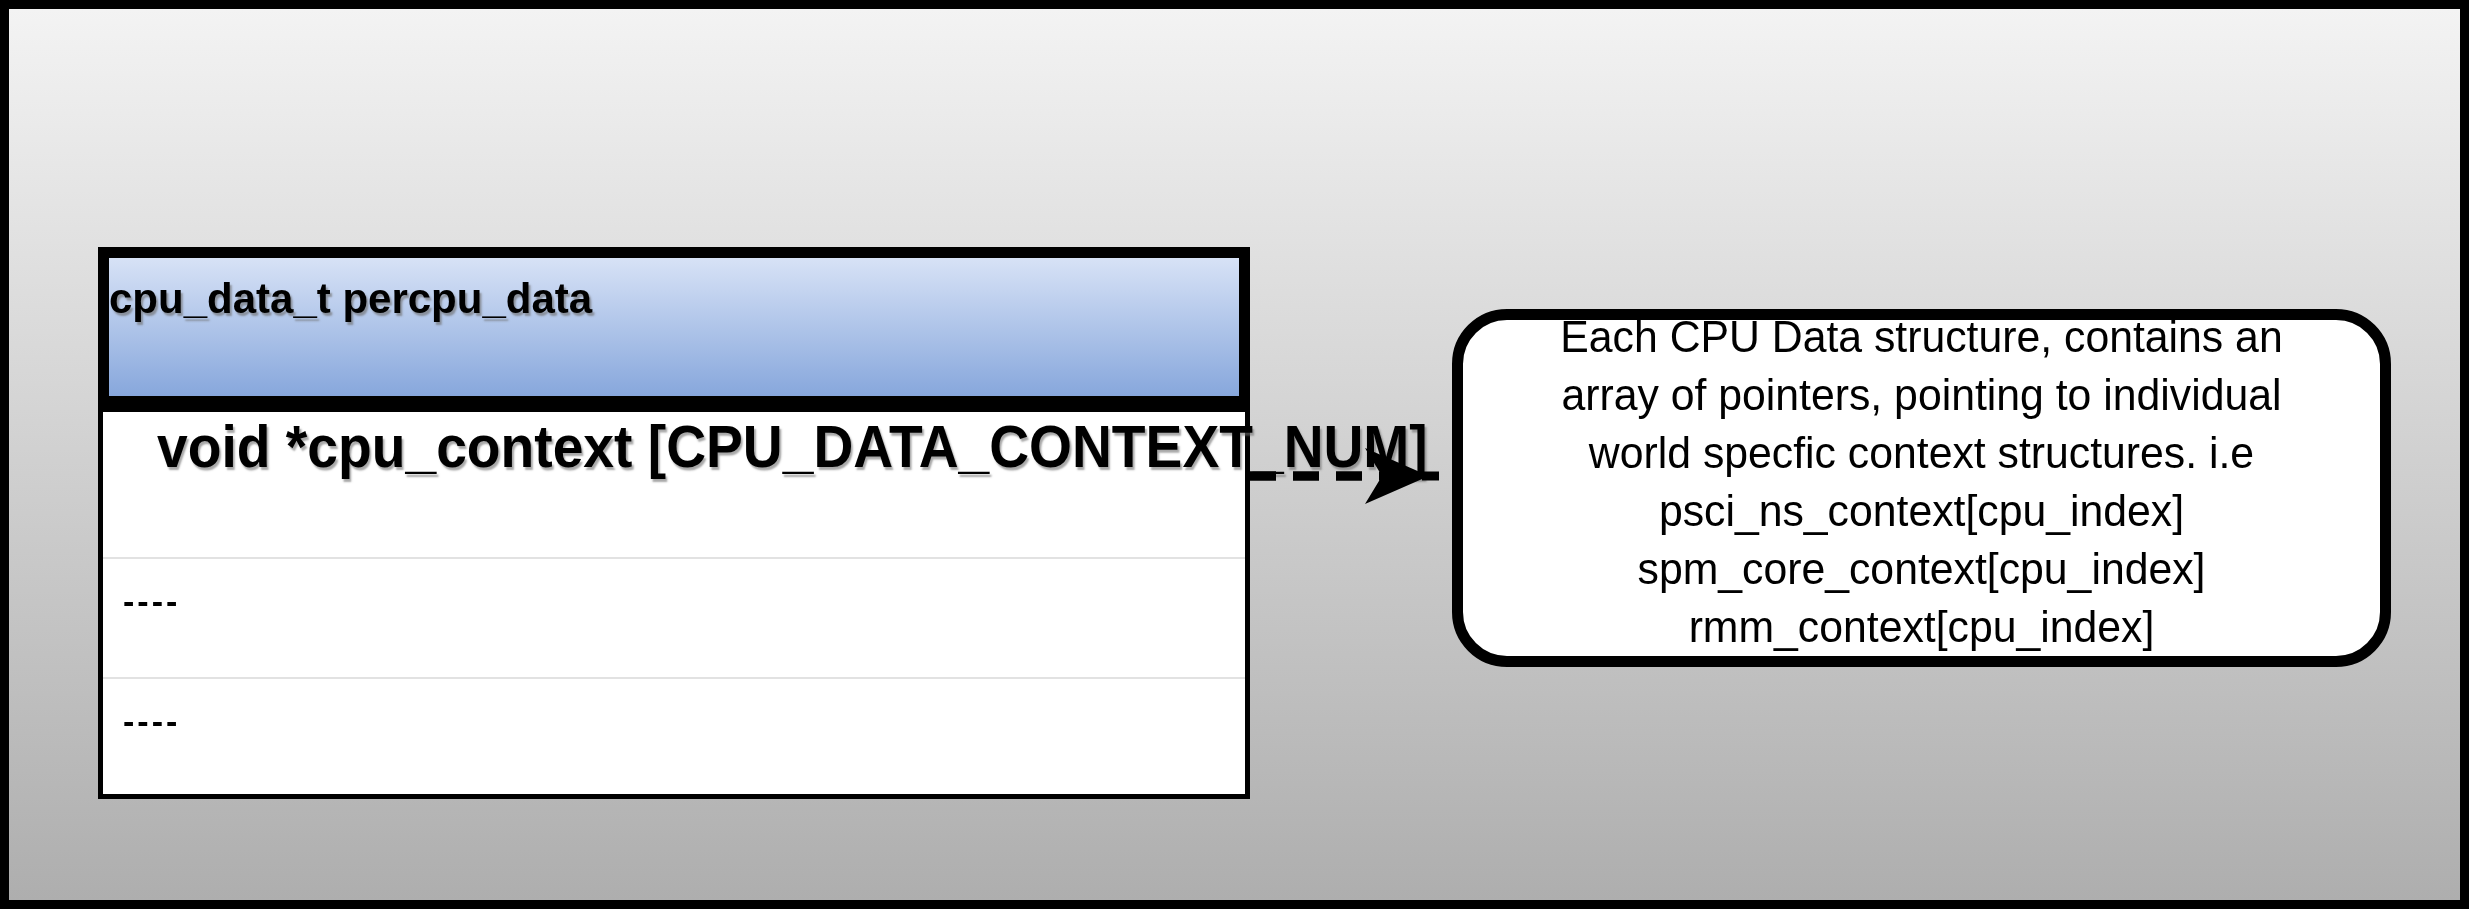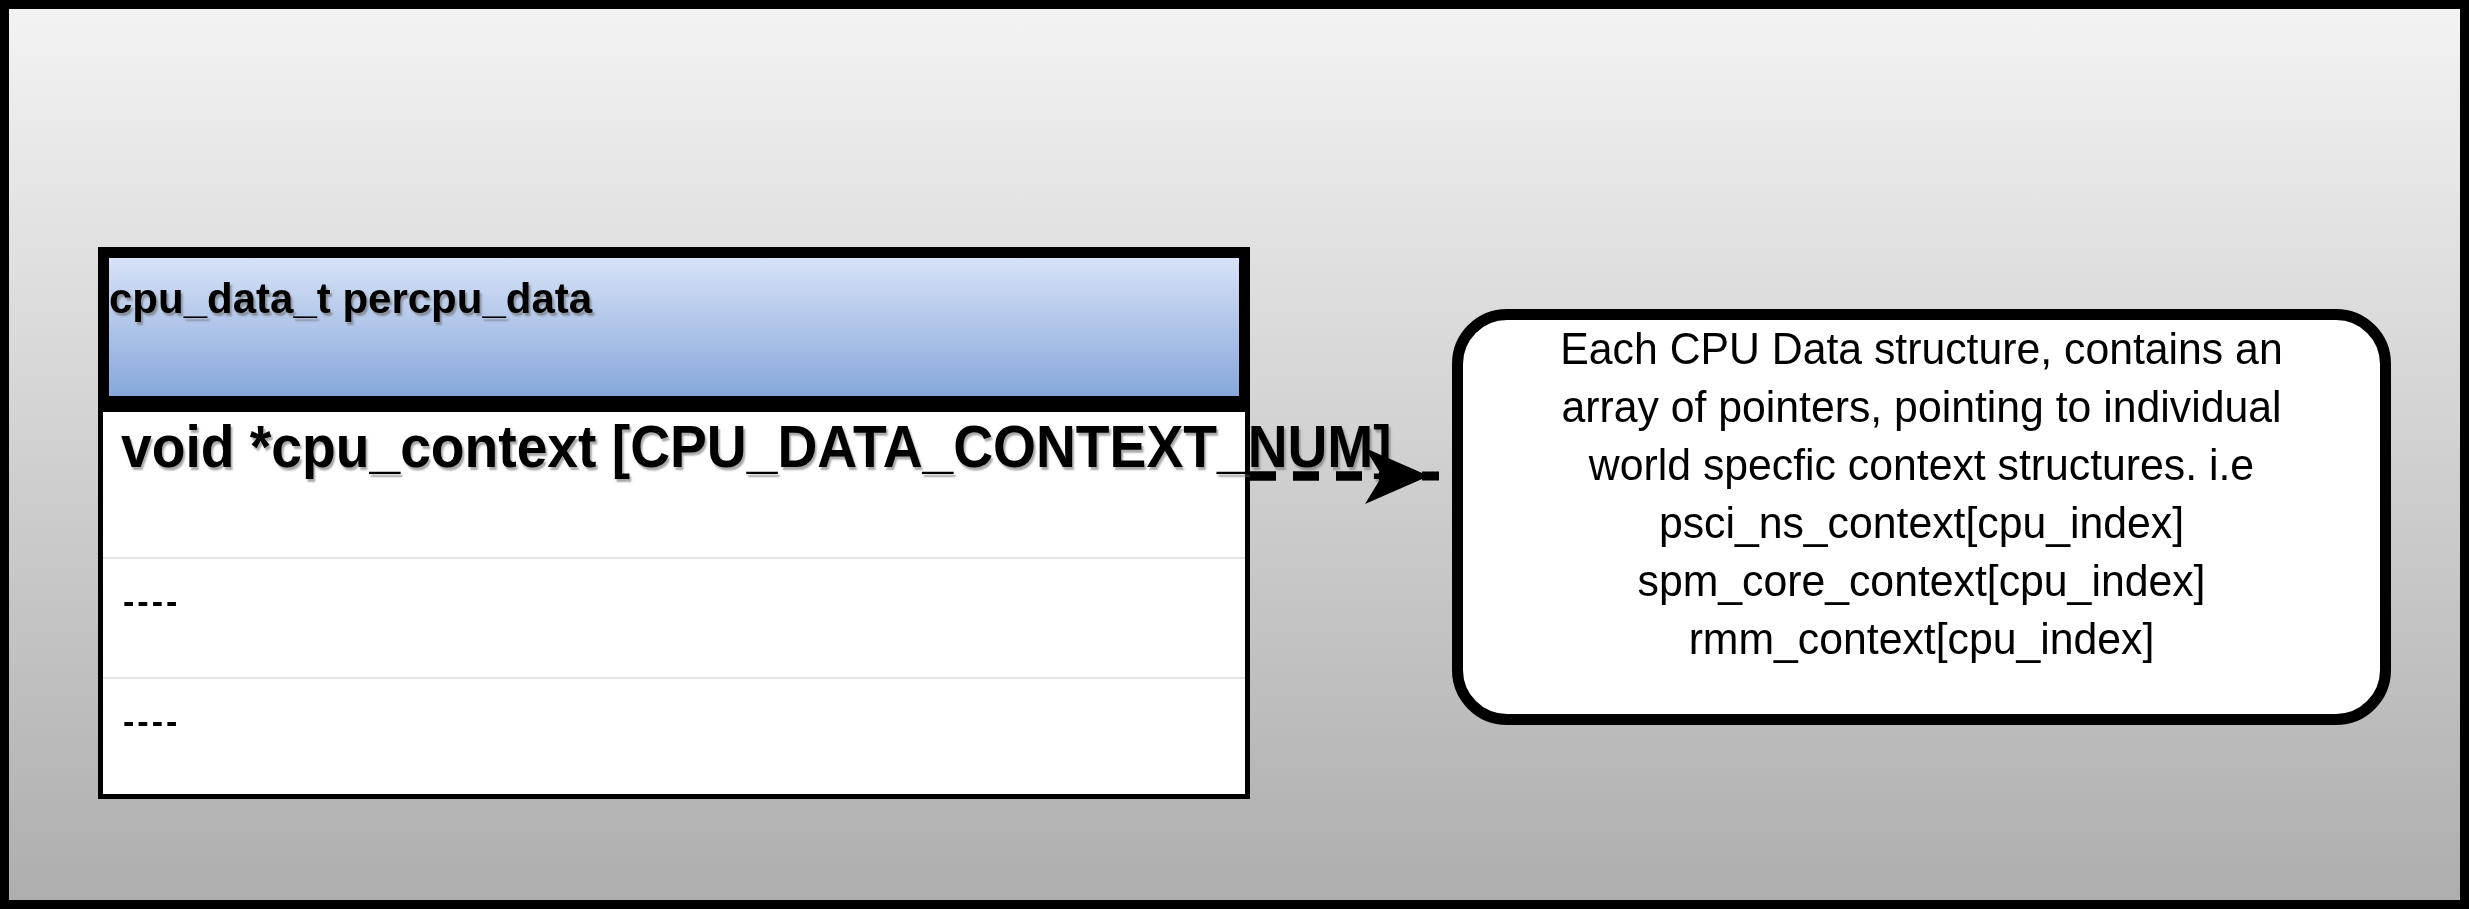--- a/index.html
+++ b/index.html
@@ -66,20 +66,21 @@
     flex-direction: column;
   }
   .row-main {
     height: 145px;
     padding: 2px 14px 0 18px;
     font-size: 60px;
     font-weight: bold;
     line-height: 66px;
     white-space: nowrap;
     color: #000;
+    margin-left: 36px;
   }
   .row-main .squeeze-left {
     display: inline-block;
     transform: scaleX(0.92);
     transform-origin: left center;
     text-shadow: 2px 3px 2px rgba(110,110,110,0.6);
   }
   .separator {
     height: 2px;
     background: var(--separator, #e2e2e2);
@@ -104,26 +105,26 @@
     width: 200px;
     height: 100px;
   }
 
   
   .callout {
     position: absolute;
     left: 1443px;
     top: 300px;
     width: 939px;
-    height: 416px;
+    height: 358px;
     border: 11px solid var(--line, #000);
     border-radius: 55px;
     background: #ffffff;
     display: flex;
-    align-items: flex-start;
+    align-items: flex-end;
     justify-content: center;
   }
   .callout-text {
     width: 100%;
     text-align: center;
     font-size: 45px;
     line-height: 58px;
     color: #000;
     transform: scaleX(0.95);
     transform-origin: center;

